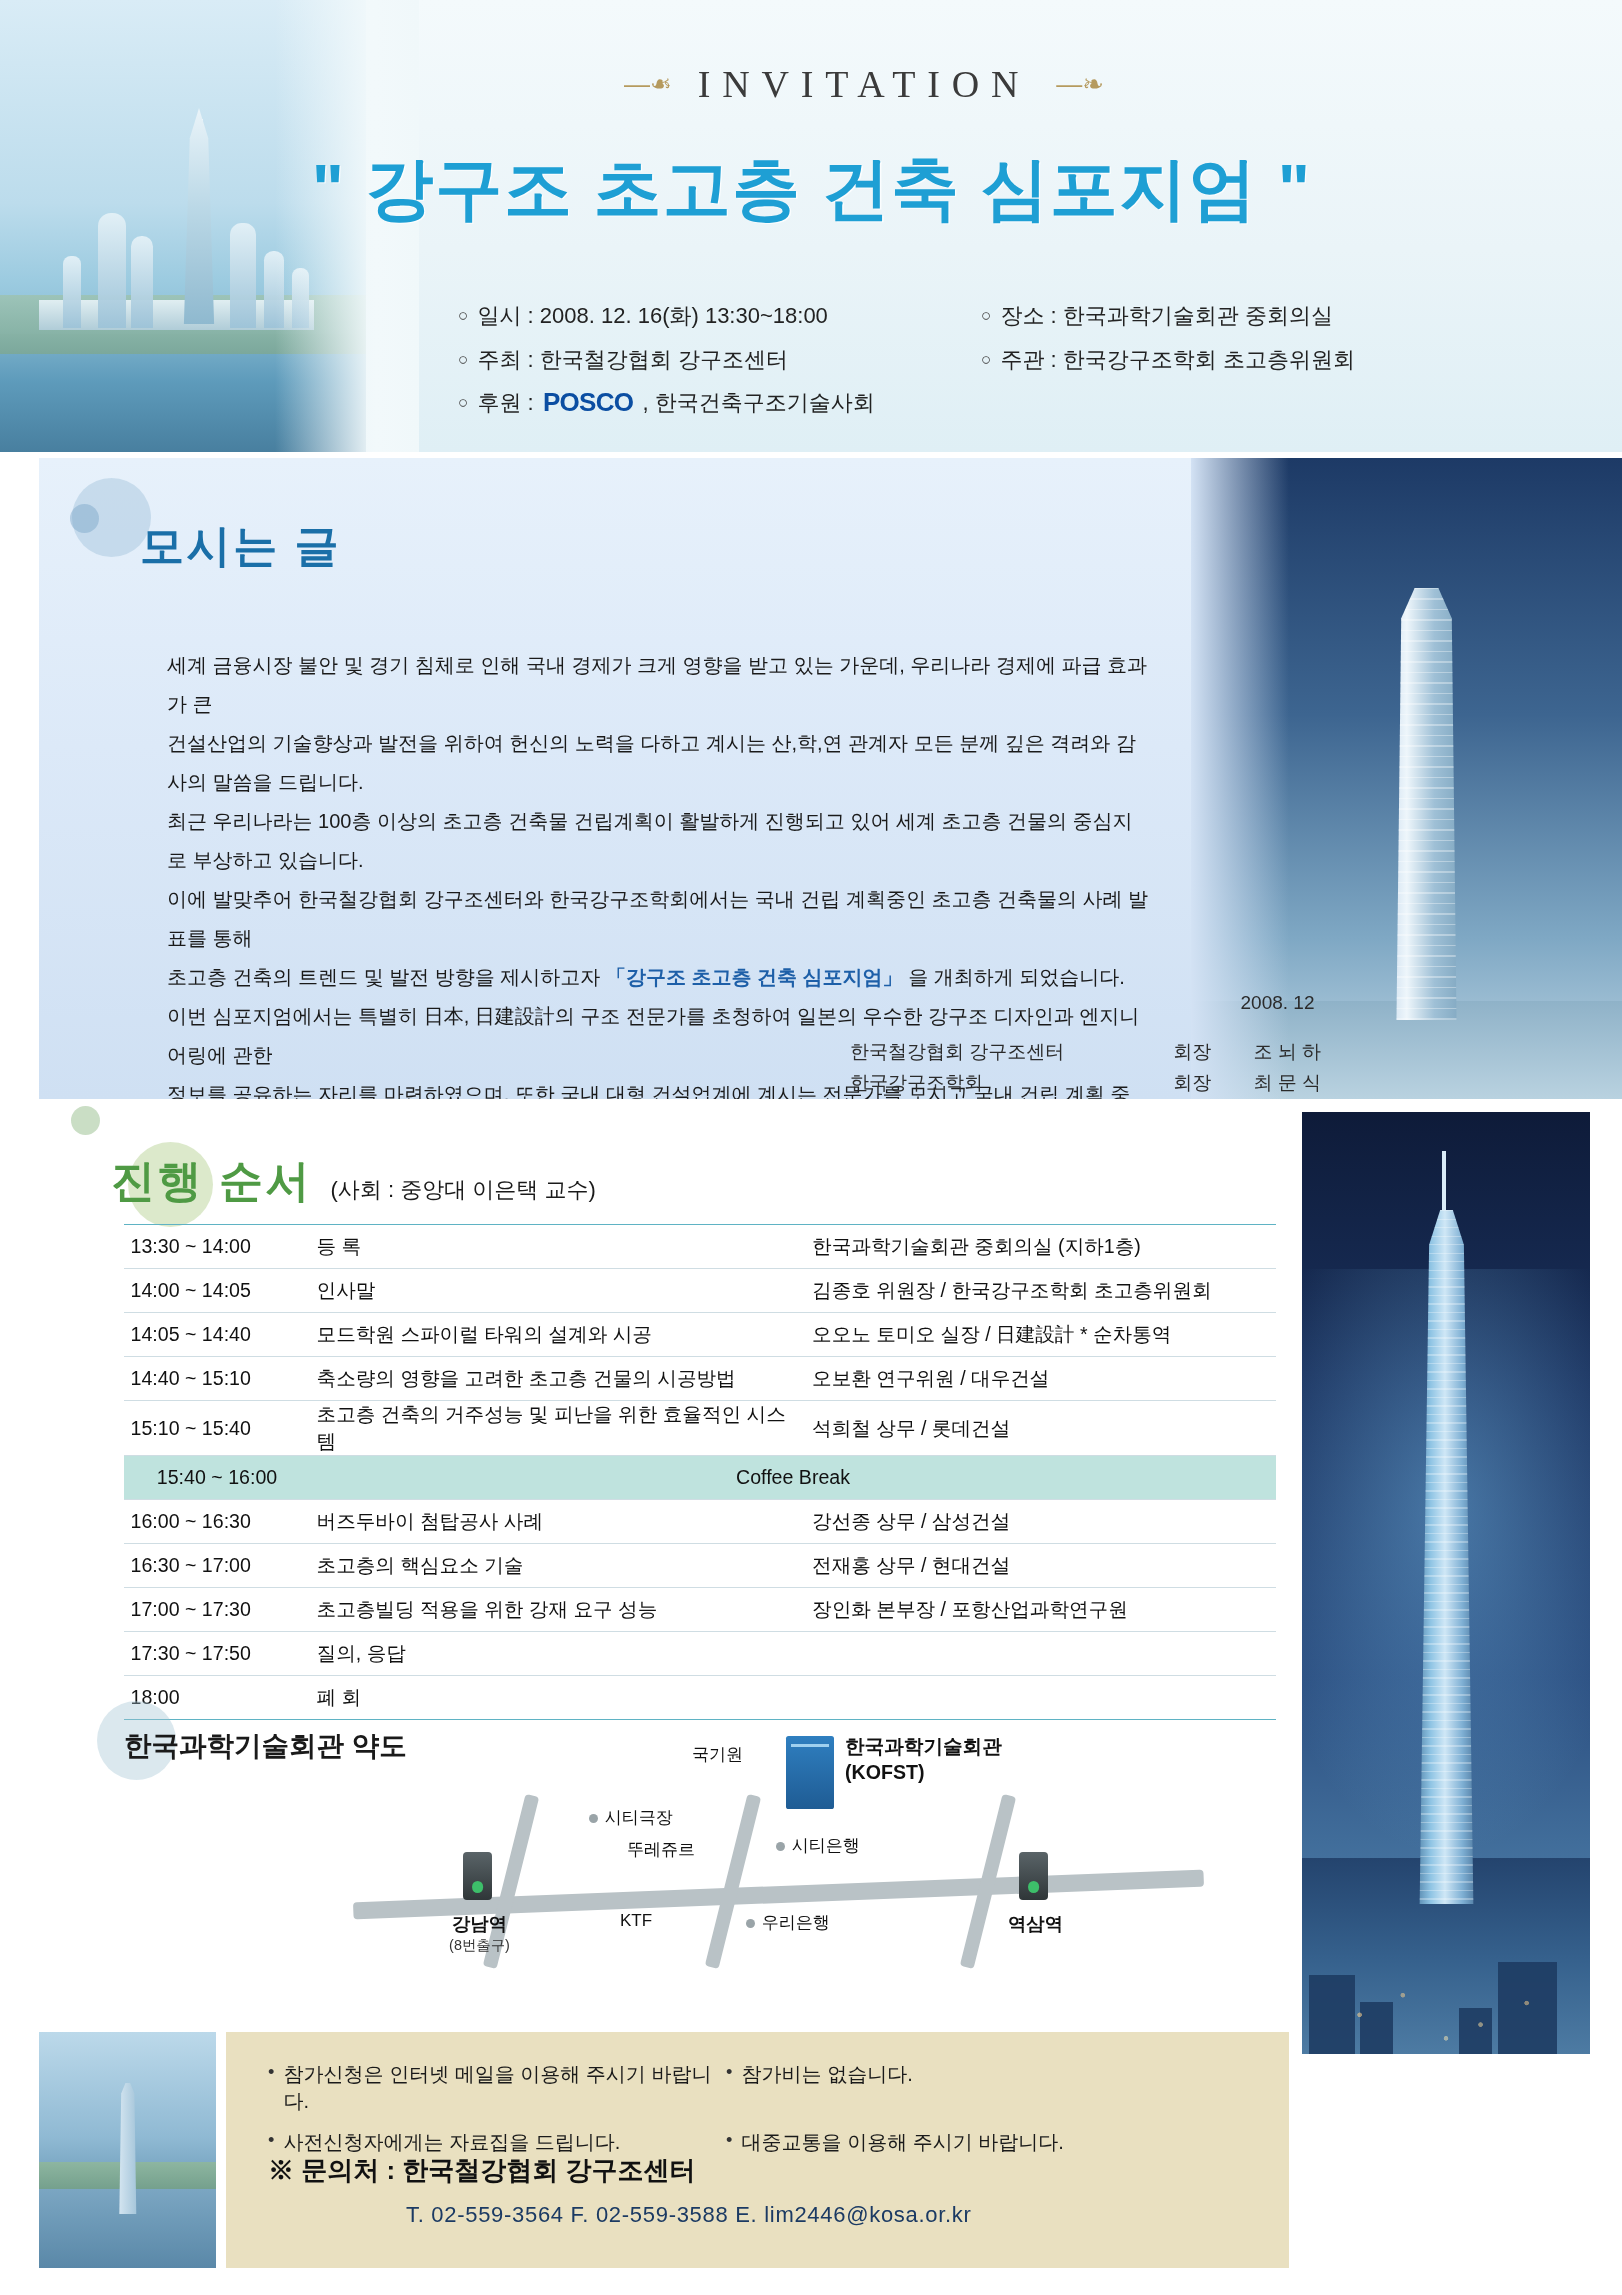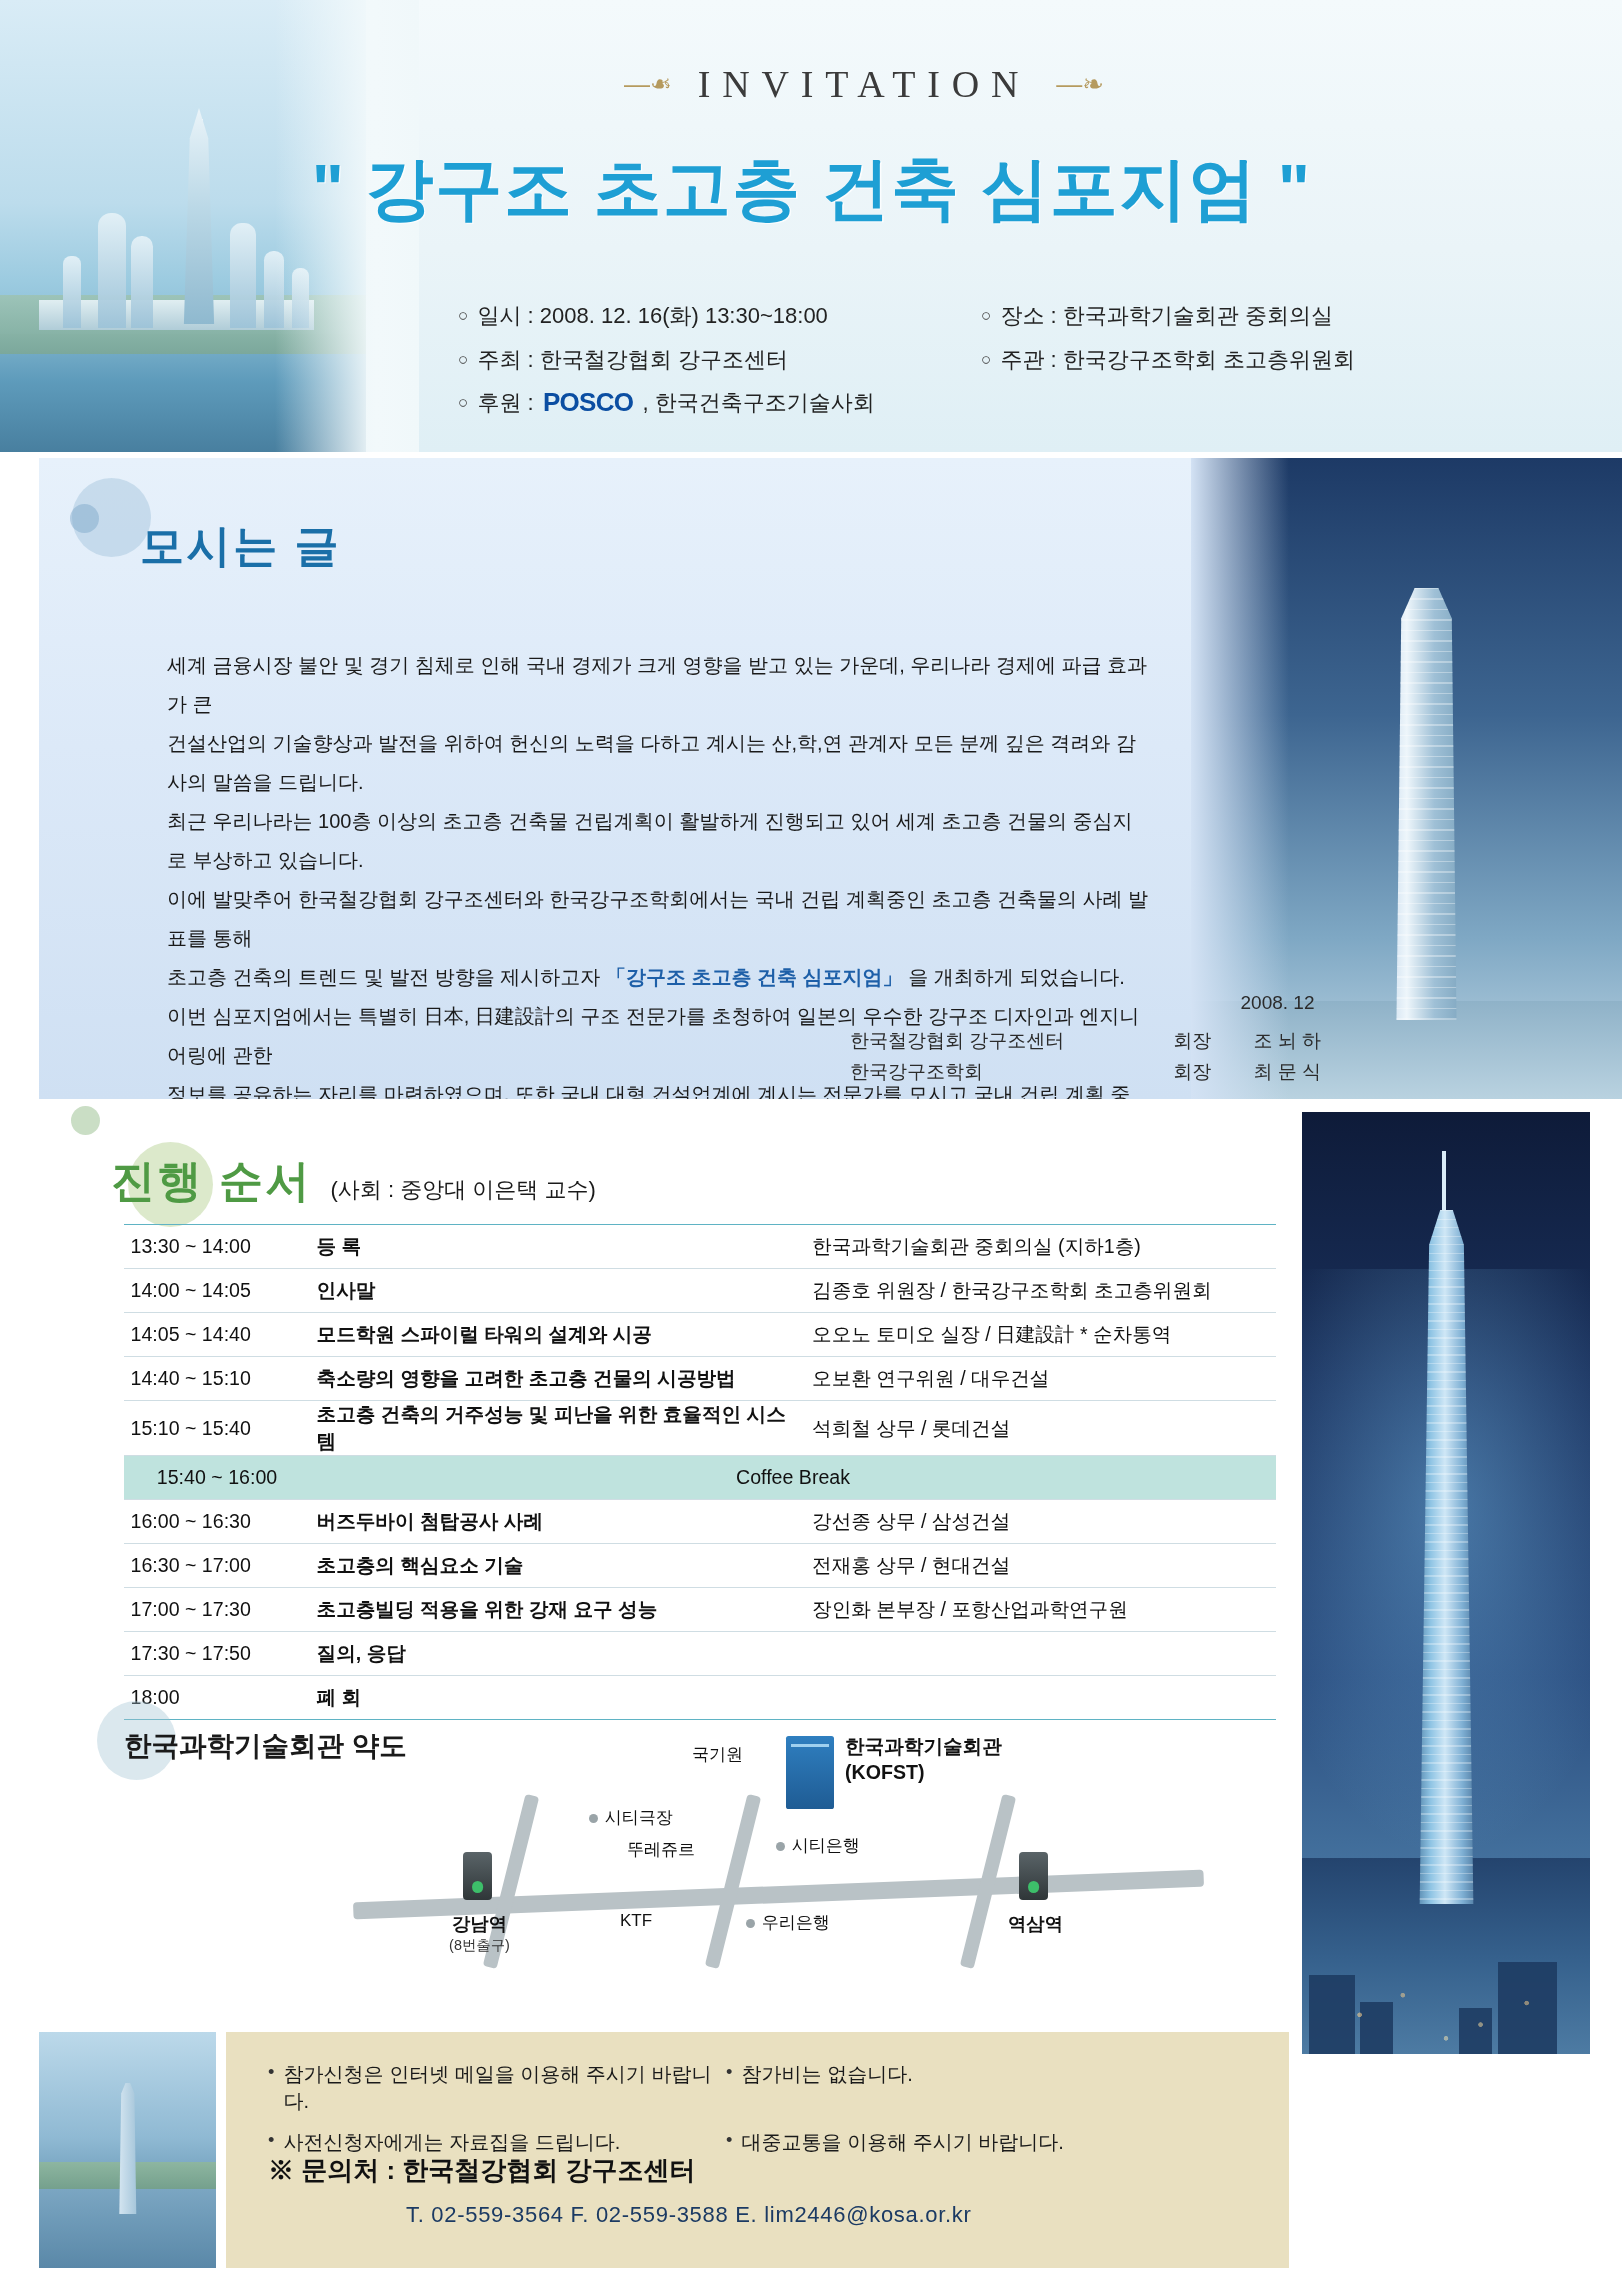--- a/index.html
+++ b/index.html
@@ -119,38 +119,38 @@
   .greet-title { position:absolute; left:101px; top:59px; }
   .greet-body {
     position:absolute; left:128px; top:160px; width:982px;
     font-size:20px; line-height:1.95; color:#1a1a1a;margin-top:28px;
   }
   .greet-body .hl { color:#1d5fa8; font-weight:bold; }
   .greet-sign {
     position:absolute; left:811px; top:530px; width:471px;
     font-size:19px; color:#2b2b2b; text-align:left; line-height:1.6;
   }
-  .greet-sign .date { text-align:right; padding-right:6.5px; margin-bottom:8px; }
+  .greet-sign .date { text-align:right; padding-right:6.5px; margin-bottom:19px; }
   .sign-row { display:flex; justify-content:space-between; }
   .sign-row .who { width:281px; }
 
   
   .prog-title-wrap { position:absolute; left:111px; top:1152px; display:flex; align-items:flex-end; gap:18.3px;}
   .prog-sub { font-size:22px; color:#1a1a1a; padding-bottom:6.5px;}
 
   table.schedule {
     position:absolute; left:124px; top:1224px; width:1152px;
     border-collapse:collapse; font-size:19.6px; color:#111;
   }
   table.schedule tr { height:44px; }
   table.schedule td { border-bottom:0.7px solid #cfdde3; padding:0 6.5px; vertical-align:middle;}
   table.schedule tr.first td { border-top:1.3px solid #5fb3c4; }
   table.schedule tr.last td { border-bottom:1.3px solid #5fb3c4; }
   td.time { width:177px; padding-left:17px; }
-  td.topic { width:497px; font-weight:bold; }
+  td.topic { width:497px; font-weight:normal; }
   td.who { width:471px; }
   tr.break td { background:#bfe3de; text-align:center; font-weight:normal; }
 
   
   .map-title { position:absolute; left:124px; top:1728px; font-size:27.5px; font-weight:bold; color:#1a1a1a;text-align:center; }
   .map-area { position:absolute; left:314px; top:1695px; width:982px; height:308px; }
   .road {
     position:absolute; background:#b9c2c6; border-radius:3.9px;
   }
   .road.h { left:39px; top:191px; width:851px; height:17px; transform:rotate(-2.2deg); }

